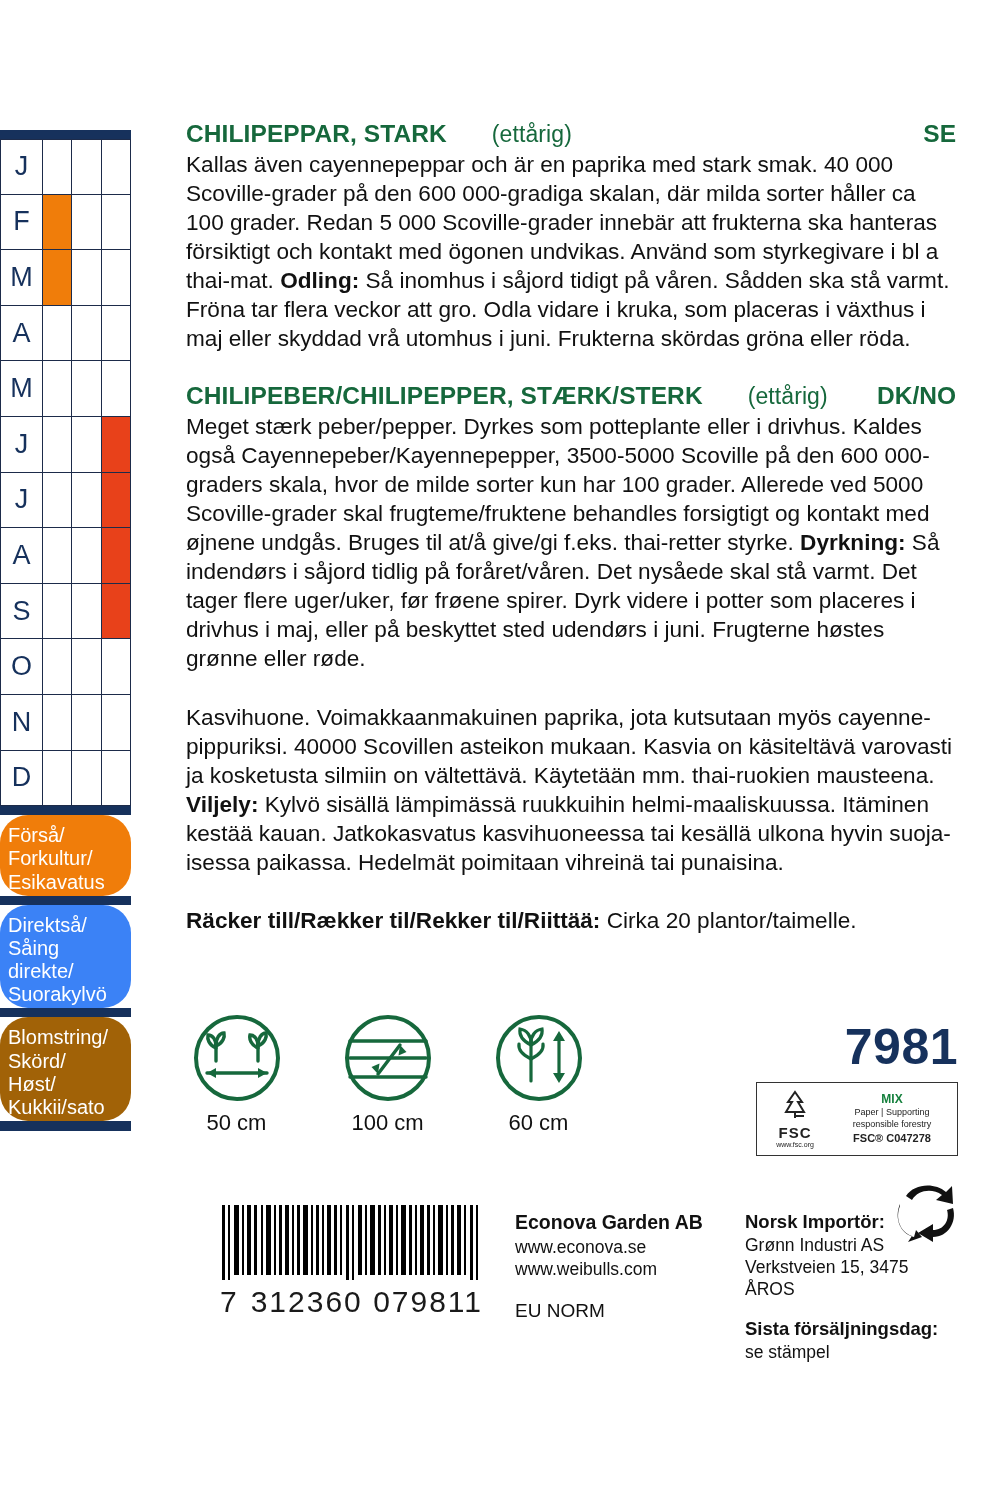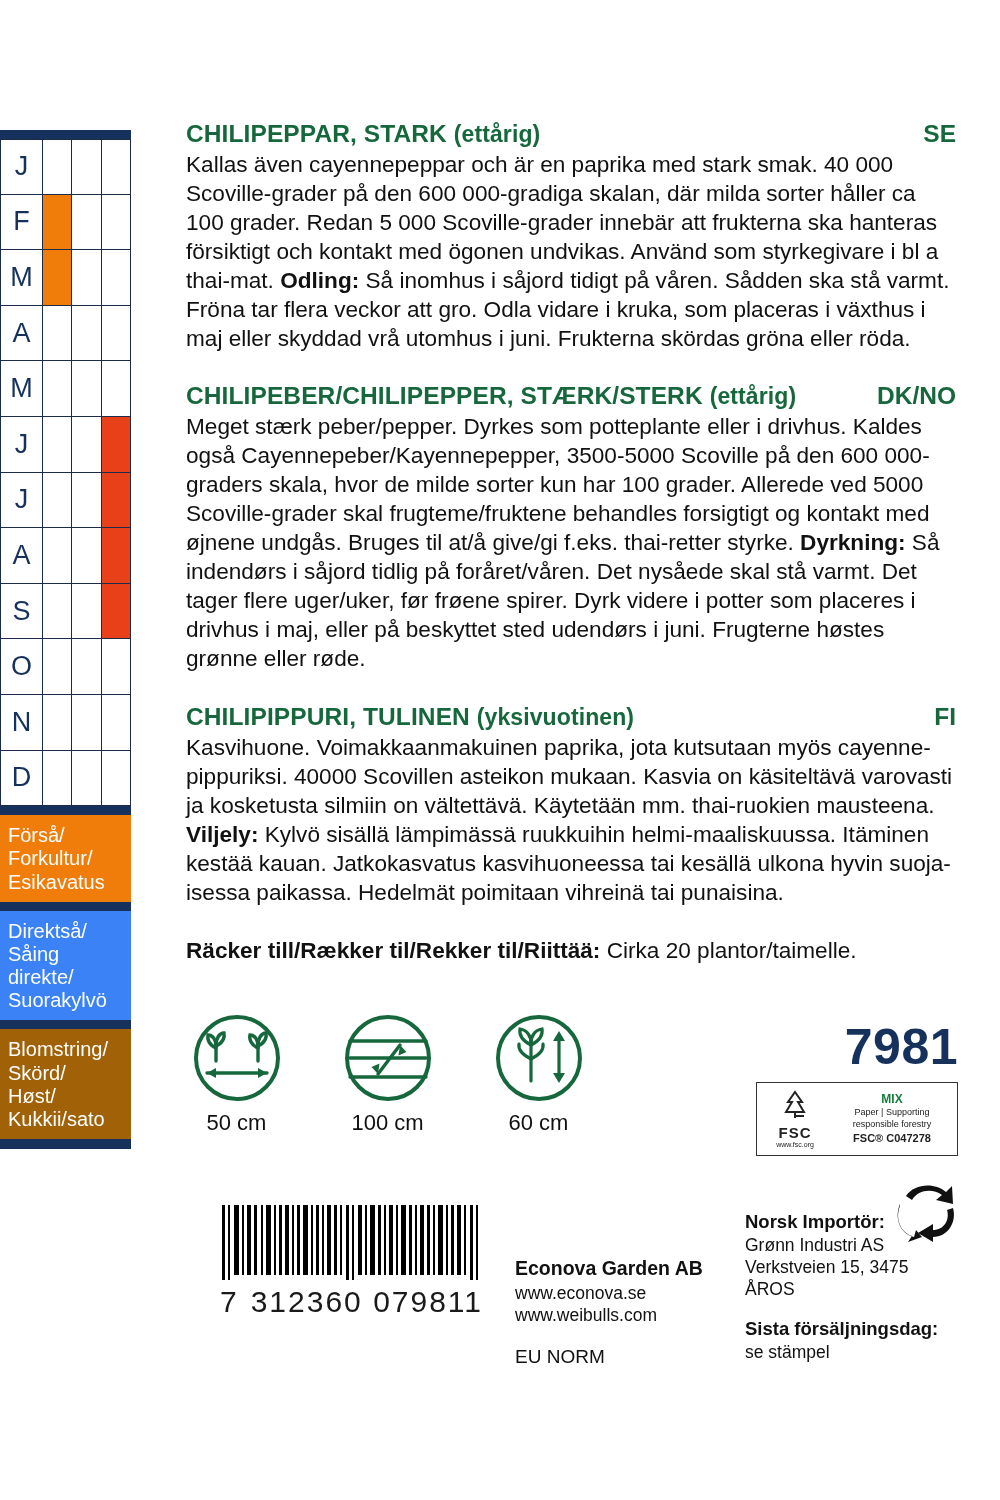--- a/index.html
+++ b/index.html
@@ -49,24 +49,25 @@
   }
   .cal-cell:last-child { border-right:none; }
   .cal-cell.orange { background:#f07d0a; }
   .cal-cell.red { background:#e8411a; }
 
   .legend-sep {
     height:9px;
     background:#16315c;
   }
   .legend-box {
-    padding:9px 6px 8px 8px;
+    padding:9px 6px 2px 8px;
     color:#ffffff;
     font-size:20px;
     line-height:1.16;
+    border-radius:28px;
   }
   .legend-orange { background:#f07d0a; }
   .legend-green { background:#3b82f6; }
   .legend-red { background:#a16207; }
   .cal-bottombar { height:10px; background:#16315c; }
 
   
   #content {
     position:absolute;
     left:186px; top:120px;
@@ -79,22 +80,23 @@
     justify-content:space-between;
     margin-bottom:2px;
   }
   .sec-title {
     color:#16683c;
     font-size:24.5px;
     font-weight:bold;
     letter-spacing:0.1px;
   }
   .sec-title .annual {
-    font-weight:bold;
+    font-weight:normal;
     font-size:23px;
+    margin-left:38px;
   }
   .sec-lang {
     color:#16683c;
     font-size:24.5px;
     font-weight:bold;
     white-space:nowrap;
   }
   .body-text {
     font-size:22.6px;
     line-height:1.285;
@@ -171,21 +173,20 @@
   .bc-digits .lead { margin-right:12px; }
 
   
   #footer-mid {
     position:absolute;
     left:515px; top:1210px;
     width:215px;
     font-size:17.5px;
     line-height:1.28;
     color:#111;
-    margin-top:46px;
   }
   #footer-mid .company { font-size:19.5px; font-weight:bold; margin-bottom:1px;}
   #footer-mid .eunorm { margin-top:18px; font-size:19px; }
 
   #footer-right {
     position:absolute;
     left:745px; top:1210px;
     width:215px;
     font-size:17.5px;
     line-height:1.28;
@@ -307,24 +308,20 @@
 
   <div class="sec-block">
     <div class="sec-head">
       <div class="sec-title"><span>CHILIPEBER/CHILIPEPPER, STÆRK/STERK</span> <span class="annual">(ettårig)</span></div>
       <div class="sec-lang">DK/NO</div>
     </div>
     <div class="body-text"><span>Meget stærk peber/pepper. Dyrkes som potteplante eller i drivhus. Kaldes også Cayennepeber/Kayennepepper, 3500-5000 Scoville på den 600 000-graders skala, hvor de milde sorter kun har 100 grader. Allerede ved 5000 Scoville-grader skal frugteme/fruktene behandles forsigtigt og kontakt med øjnene undgås. Bruges til at/å give/gi f.eks. thai-retter styrke. </span><b>Dyrkning:</b><span> Så indendørs i såjord tidlig på foråret/våren. Det nysåede skal stå varmt. Det tager flere uger/uker, før frøene spirer. Dyrk videre i potter som placeres i drivhus i maj, eller på beskyttet sted udendørs i juni. Frugterne høstes grønne eller røde.</span></div>
   </div>
 
   <div class="sec-block">
-    <div class="sec-head">
-      <div class="sec-title"><span>CHILIPIPPURI, TULINEN</span> <span class="annual">(yksivuotinen)</span></div>
-      <div class="sec-lang">FI</div>
-    </div>
     <div class="body-text"><span>Kasvihuone. Voimakkaanmakuinen paprika, jota kutsutaan myös cayenne-pippuriksi. 40000 Scovillen asteikon mukaan. Kasvia on käsiteltävä varovasti ja kosketusta silmiin on vältettävä. Käytetään mm. thai-ruokien mausteena. </span><b>Viljely:</b><span> Kylvö sisällä lämpimässä ruukkuihin helmi-maaliskuussa. Itäminen kestää kauan. Jatkokasvatus kasvihuoneessa tai kesällä ulkona hyvin suoja-isessa paikassa. Hedelmät poimitaan vihreinä tai punaisina.</span></div>
   </div>
 
   <div class="racker"><b>Räcker till/Rækker til/Rekker til/Riittää:</b> <span>Cirka 20 plantor/taimelle.</span></div>
 </div>
 
 <div id="iconrow">
 
   <div class="icon-item">
     <svg width="104" height="86" viewBox="0 0 104 86">

